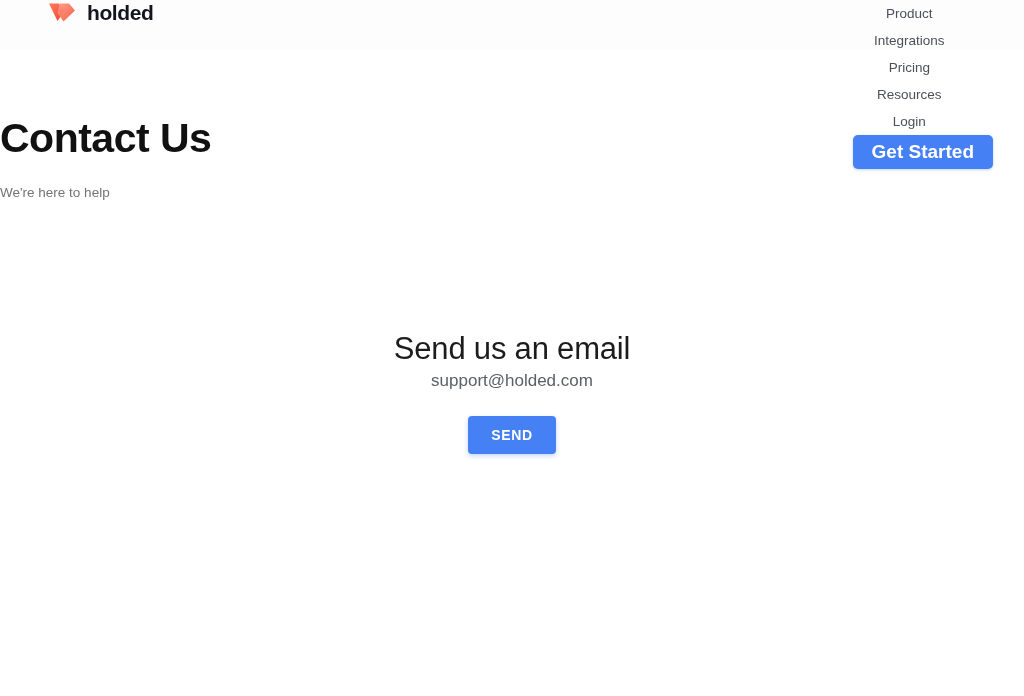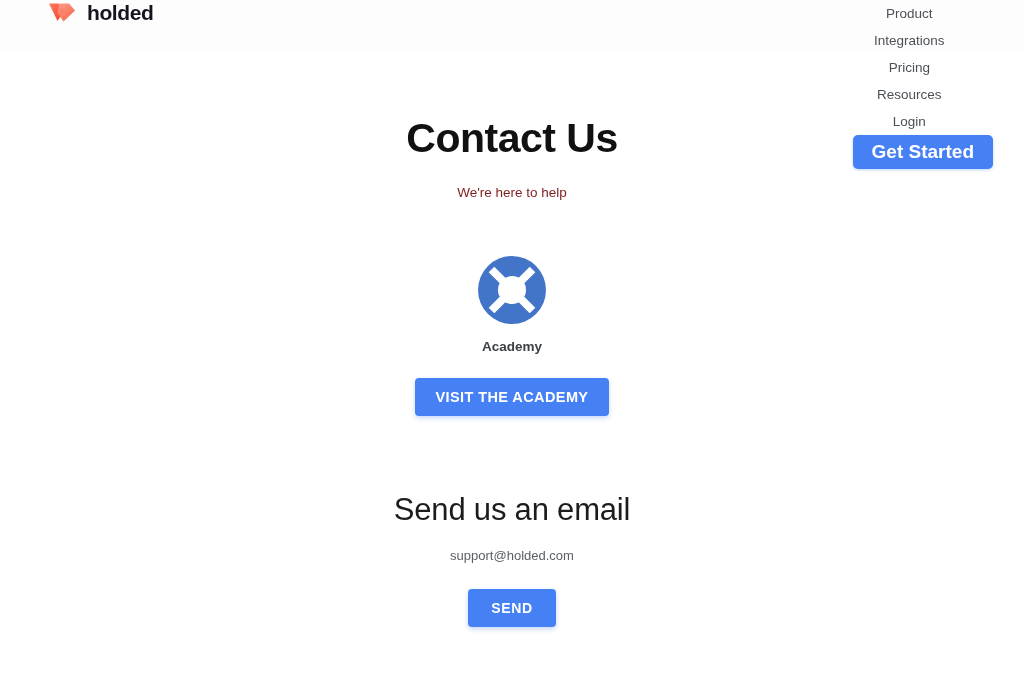--- a/index.html
+++ b/index.html
@@ -79,36 +79,36 @@
     margin-left: 27px;
     height: 34px;
     padding: 0 19px;
     border-radius: 5px;
     font-size: 19px;
     box-shadow: 0 1px 3px rgba(70,128,245,0.35);
   }
 
   
   .hero {
-    text-align: center;
+    text-align: left;
     padding-top: 65px;
   }
 
   .page-title {
     font-size: 41px;
     font-weight: bold;
     color: #111111;
     letter-spacing: -0.5px;
     line-height: 1.15;
   }
 
   .page-subtitle {
     margin-top: 23px;
     font-size: 13.5px;
-    color: #7f1d1d;
+    color: #737373;
   }
 
   
   .channels {
     margin-top: 55px;
     display: flex;
     justify-content: center;
     align-items: flex-start;
   }
 
@@ -148,22 +148,22 @@
   }
 
   .email-title {
     font-size: 31px;
     font-weight: normal;
     color: #1c1c1c;
     letter-spacing: -0.2px;
   }
 
   .email-address {
-    margin-top: 20px;
-    font-size: 13px;
+    margin-top: 4px;
+    font-size: 17px;
     color: #5c6066;
     text-decoration: none;
     display: inline-block;
   }
 
   .btn-send {
     margin-top: 25px;
     height: 38px;
     padding: 0 23px;
     border-radius: 4px;
@@ -208,36 +208,20 @@
 
 </header>
 
 <section class="hero">
   <h1 class="page-title">Contact Us</h1>
   <p class="page-subtitle">We're here to help</p>
 </section>
 
 <section class="channels">
 
-  <div class="channel is-academy">
-    <span class="channel-icon">
-      <svg width="70" height="70" viewBox="0 0 70 70" xmlns="http://www.w3.org/2000/svg">
-        <circle cx="35" cy="35" r="34" fill="#4274c8"></circle>
-        <circle cx="35" cy="35" r="14" fill="#ffffff"></circle>
-        <g stroke="#ffffff" stroke-width="8" stroke-linecap="butt">
-          <line x1="14.5" y1="14.5" x2="26" y2="26"></line>
-          <line x1="55.5" y1="14.5" x2="44" y2="26"></line>
-          <line x1="14.5" y1="55.5" x2="26" y2="44"></line>
-          <line x1="55.5" y1="55.5" x2="44" y2="44"></line>
-        </g>
-      </svg>
-    </span>
-    <div class="channel-label">Academy</div>
-    <a class="btn btn-channel" href="#">VISIT THE ACADEMY</a>
-  </div>
 
 
 </section>
 
 <section class="email-section">
   <h2 class="email-title">Send us an email</h2>
   <a class="email-address" href="#">support@holded.com</a>
   <div>
     <a class="btn btn-send" href="#">SEND</a>
   </div>

